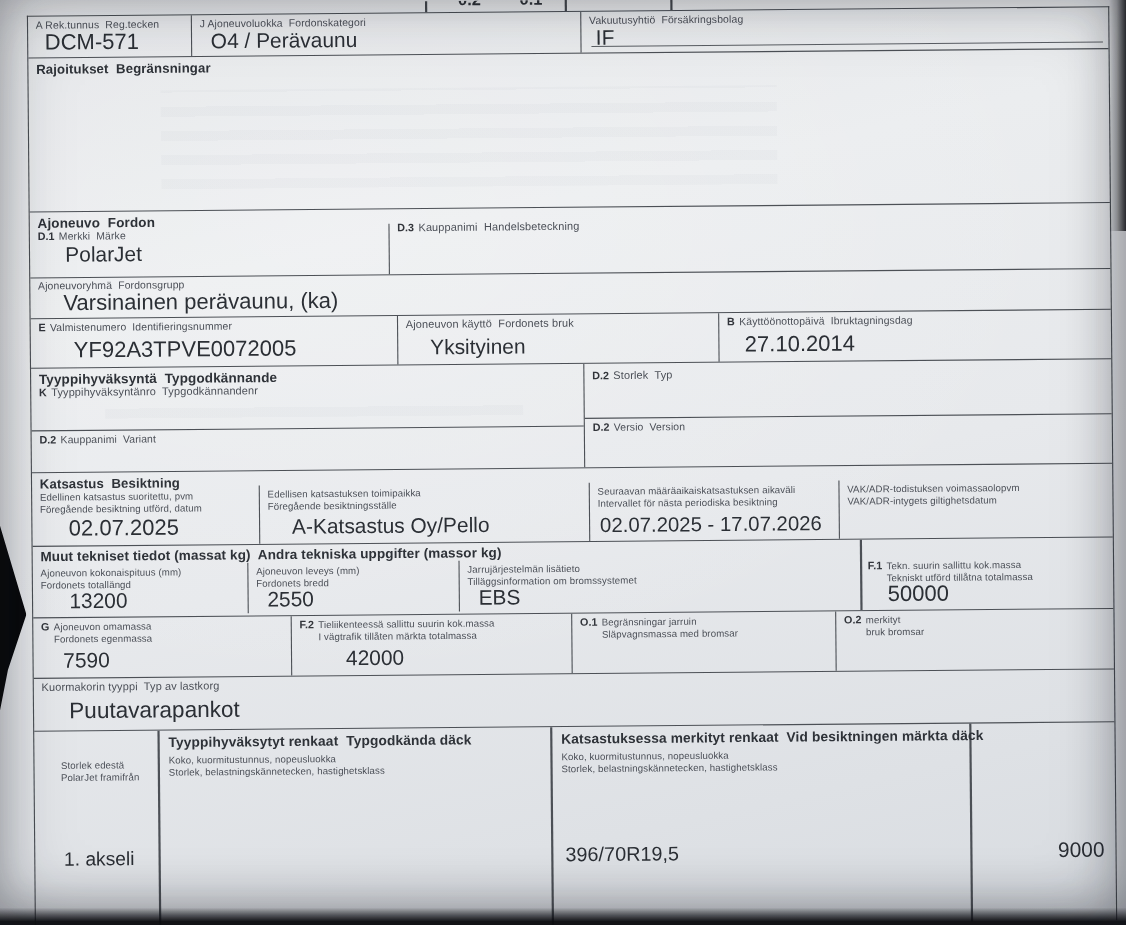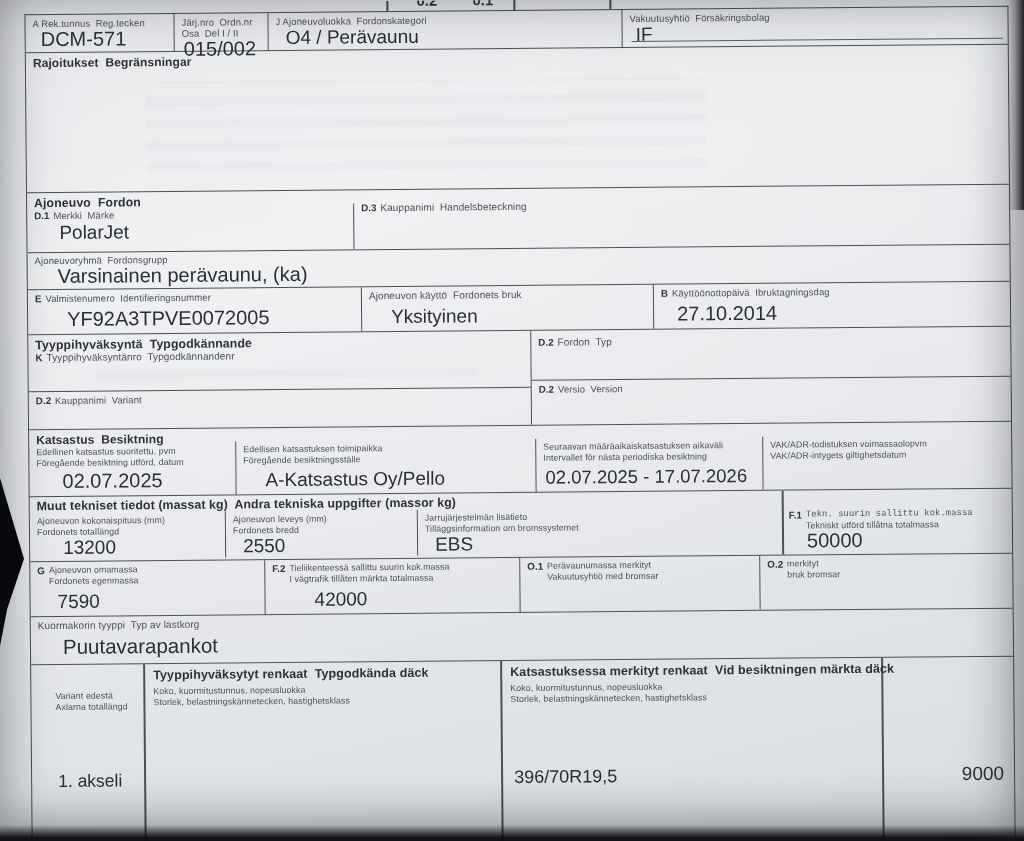--- a/index.html
+++ b/index.html
@@ -56,25 +56,20 @@
     <div class="ftick" style="left:531px;top:14px;height:10px;"></div>
     <div class="ftick" style="left:627px;top:14px;height:10px;"></div>
 
     <div class="form">
 
       <div class="row" style="height:38px;">
         <div class="cell" style="width:148px;">
           <div class="lbl">A Rek.tunnus  Reg.tecken</div>
           <div class="val" style="padding-left:8px;font-size:20px;">DCM-571</div>
         </div>
-        <div class="cell" style="width:94px;">
-          <div class="lbl">Järj.nro  Ordn.nr</div>
-          <div class="lbl">Osa  Del I / II</div>
-          <div class="val" style="padding-left:2px;font-size:20px;">015/002</div>
-        </div>
         <div class="cell" style="width:354px;">
           <div class="lbl">J Ajoneuvoluokka  Fordonskategori</div>
           <div class="val" style="padding-left:10px;">O4 / Perävaunu</div>
         </div>
         <div class="cell" style="flex:1;">
           <div class="lbl">Vakuutusyhtiö  Försäkringsbolag</div>
           <div class="val" style="padding-left:6px;">IF</div>
           <div class="ins-line"></div>
         </div>
       </div>
@@ -147,21 +142,21 @@
             <div class="lblrow">
               <span class="code">D.2</span>
               <span class="lbl">Kauppanimi  Variant</span>
             </div>
           </div>
         </div>
         <div style="flex:1;display:flex;flex-direction:column;border-left:1.5px solid #4c5056;">
           <div style="height:50px;border-bottom:1.5px solid #4c5056;padding:6px 5px 0 7px;">
             <div class="lblrow">
               <span class="code">D.2</span>
-              <span class="lbl" style="font-size:10px;">Fordon  Typ</span>
+              <span class="lbl" style="font-size:10px;">Storlek  Typ</span>
             </div>
           </div>
           <div style="flex:1;padding:3px 5px 0 7px;">
             <div class="lblrow">
               <span class="code">D.2</span>
               <span class="lbl">Versio  Version</span>
             </div>
           </div>
         </div>
       </div>
@@ -209,21 +204,21 @@
           </div>
           <div class="cell" style="width:365px;">
             <div class="lbl sm">Jarrujärjestelmän lisätieto</div>
             <div class="lbl sm">Tilläggsinformation om bromssystemet</div>
             <div class="val" style="padding-left:10px;">EBS</div>
           </div>
           <div class="cell nobl" style="flex:1;">
             <div class="lblrow">
               <span class="code">F.1</span>
               <span>
-                <span class="lbl sm" style="display:block;font-family:Liberation Mono, monospace;">Tekn. suurin sallittu kok.massa</span>
+                <span class="lbl sm" style="display:block;">Tekn. suurin sallittu kok.massa</span>
                 <span class="lbl sm" style="display:block;">Tekniskt utförd tillåtna totalmassa</span>
               </span>
             </div>
             <div class="val" style="padding-left:18px;font-size:20px;">50000</div>
           </div>
         </div>
       </div>
 
       <div class="row" style="height:55px;">
         <div class="cell" style="width:234px;">
@@ -243,22 +238,22 @@
               <span class="lbl sm" style="display:block;">Tieliikenteessä sallittu suurin kok.massa</span>
               <span class="lbl sm" style="display:block;">I vägtrafik tillåten märkta totalmassa</span>
             </span>
           </div>
           <div class="val" style="padding-left:42px;">42000</div>
         </div>
         <div class="cell" style="width:240px;">
           <div class="lblrow">
             <span class="code">O.1</span>
             <span>
-              <span class="lbl sm" style="display:block;">Perävaunumassa merkityt</span>
-              <span class="lbl sm" style="display:block;">Vakuutusyhtiö med bromsar</span>
+              <span class="lbl sm" style="display:block;">Begränsningar jarruin</span>
+              <span class="lbl sm" style="display:block;">Släpvagnsmassa med bromsar</span>
             </span>
           </div>
           <div class="val"></div>
         </div>
         <div class="cell" style="flex:1;">
           <div class="lblrow">
             <span class="code">O.2</span>
             <span>
               <span class="lbl sm" style="display:block;">merkityt</span>
               <span class="lbl sm" style="display:block;">bruk bromsar</span>
@@ -274,22 +269,22 @@
           <div class="val" style="padding-left:25px;font-size:20.5px;padding-bottom:3px;">Puutavarapankot</div>
         </div>
       </div>
 
       <div class="row tyres">
         <div class="vline" style="left:112px;"></div>
         <div class="vline" style="left:469px;"></div>
         <div class="vline" style="left:850px;"></div>
 
         <div class="t-abs" style="left:24px;top:26px;">
-          <div class="lbl sm">Variant edestä</div>
-          <div class="lbl sm">Axlarna totallängd</div>
+          <div class="lbl sm">Storlek edestä</div>
+          <div class="lbl sm">PolarJet framifrån</div>
         </div>
 
         <div class="t-abs" style="left:122px;top:4px;">
           <div class="bhdr" style="font-size:12.5px;">Tyyppihyväksytyt renkaat  Typgodkända däck</div>
           <div class="lbl sm" style="margin-top:4px;">Koko, kuormitustunnus, nopeusluokka</div>
           <div class="lbl sm">Storlek, belastningskännetecken, hastighetsklass</div>
         </div>
 
         <div class="t-abs" style="left:479px;top:4px;">
           <div class="bhdr" style="font-size:12.5px;">Katsastuksessa merkityt renkaat  Vid besiktningen märkta däck</div>

